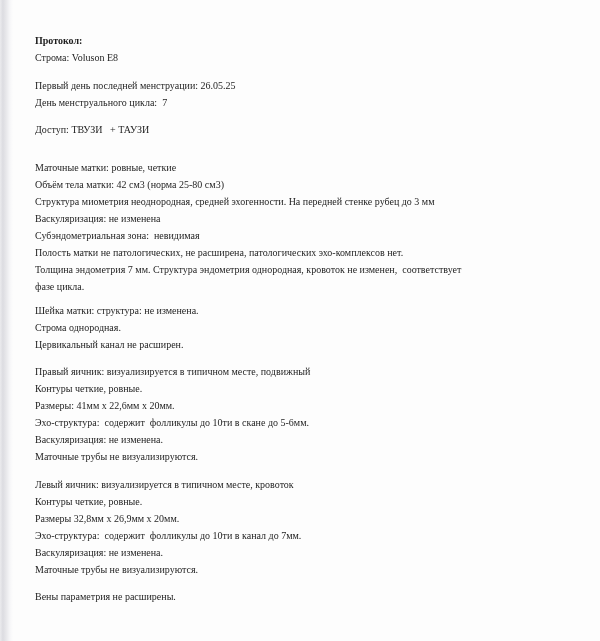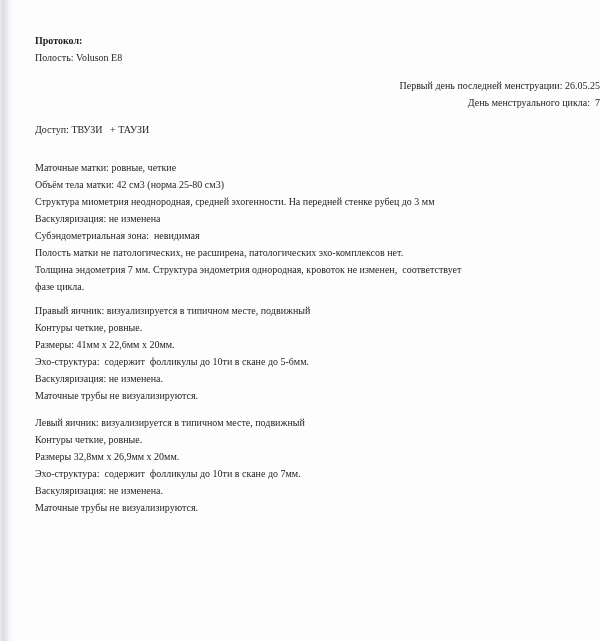--- a/index.html
+++ b/index.html
@@ -39,62 +39,70 @@
     min-height: 17px;
   }
   .line.nowrap {
     white-space: pre;   
   }
   .line.bold {
     font-weight: bold;
   }
   
   .section + .section { margin-top: 10px; }
-  .section:nth-child(2) { margin-top: 11px; text-align: right; }
+  .section:nth-child(2) { margin-top: 11px; }
   .section:nth-child(4) { margin-top: 21px; }
   .section:nth-child(5) { margin-top: 7px; }
   .section:nth-child(7) { margin-top: 11px; }
 </style>
 </head>
 <body>
 
 <div class="page">
   <div class="scan-edge"></div>
   <div class="content" id="doc-content">
       <div class="section">
         <div class="line bold">Протокол:</div>
-        <div class="line">Полость: Voluson E8</div>
+        <div class="line">Строма: Voluson E8</div>
       </div>
       <div class="section">
         <div class="line">Первый день последней менструации: 26.05.25</div>
         <div class="line">День менструального цикла:  7</div>
       </div>
       <div class="section">
         <div class="line">Доступ: ТВУЗИ   + ТАУЗИ</div>
       </div>
       <div class="section">
         <div class="line">Маточные матки: ровные, четкие</div>
         <div class="line">Объём тела матки: 42 см3 (норма 25-80 см3)</div>
         <div class="line nowrap">Структура миометрия неоднородная, средней эхогенности. На передней стенке рубец до 3 мм</div>
         <div class="line">Васкуляризация: не изменена</div>
         <div class="line">Субэндометриальная зона:  невидимая</div>
         <div class="line">Полость матки не патологических, не расширена, патологических эхо-комплексов нет.</div>
         <div class="line nowrap">Толщина эндометрия 7 мм. Структура эндометрия однородная, кровоток не изменен,  соответствует</div>
         <div class="line">фазе цикла.</div>
       </div>
       <div class="section">
+        <div class="line">Шейка матки: структура: не изменена.</div>
+        <div class="line">Строма однородная.</div>
+        <div class="line">Цервикальный канал не расширен.</div>
+      </div>
+      <div class="section">
         <div class="line">Правый яичник: визуализируется в типичном месте, подвижный</div>
         <div class="line">Контуры четкие, ровные.</div>
         <div class="line">Размеры: 41мм х 22,6мм х 20мм.</div>
         <div class="line">Эхо-структура:  содержит  фолликулы до 10ти в скане до 5-6мм.</div>
         <div class="line">Васкуляризация: не изменена.</div>
         <div class="line">Маточные трубы не визуализируются.</div>
       </div>
       <div class="section">
-        <div class="line">Левый яичник: визуализируется в типичном месте, подвижный</div>
+        <div class="line">Левый яичник: визуализируется в типичном месте, кровоток</div>
         <div class="line">Контуры четкие, ровные.</div>
         <div class="line">Размеры 32,8мм х 26,9мм х 20мм.</div>
-        <div class="line">Эхо-структура:  содержит  фолликулы до 10ти в скане до 7мм.</div>
+        <div class="line">Эхо-структура:  содержит  фолликулы до 10ти в канал до 7мм.</div>
         <div class="line">Васкуляризация: не изменена.</div>
         <div class="line">Маточные трубы не визуализируются.</div>
+      </div>
+      <div class="section">
+        <div class="line">Вены параметрия не расширены.</div>
       </div>
     </div>
 </div>
 
 </body></html>

